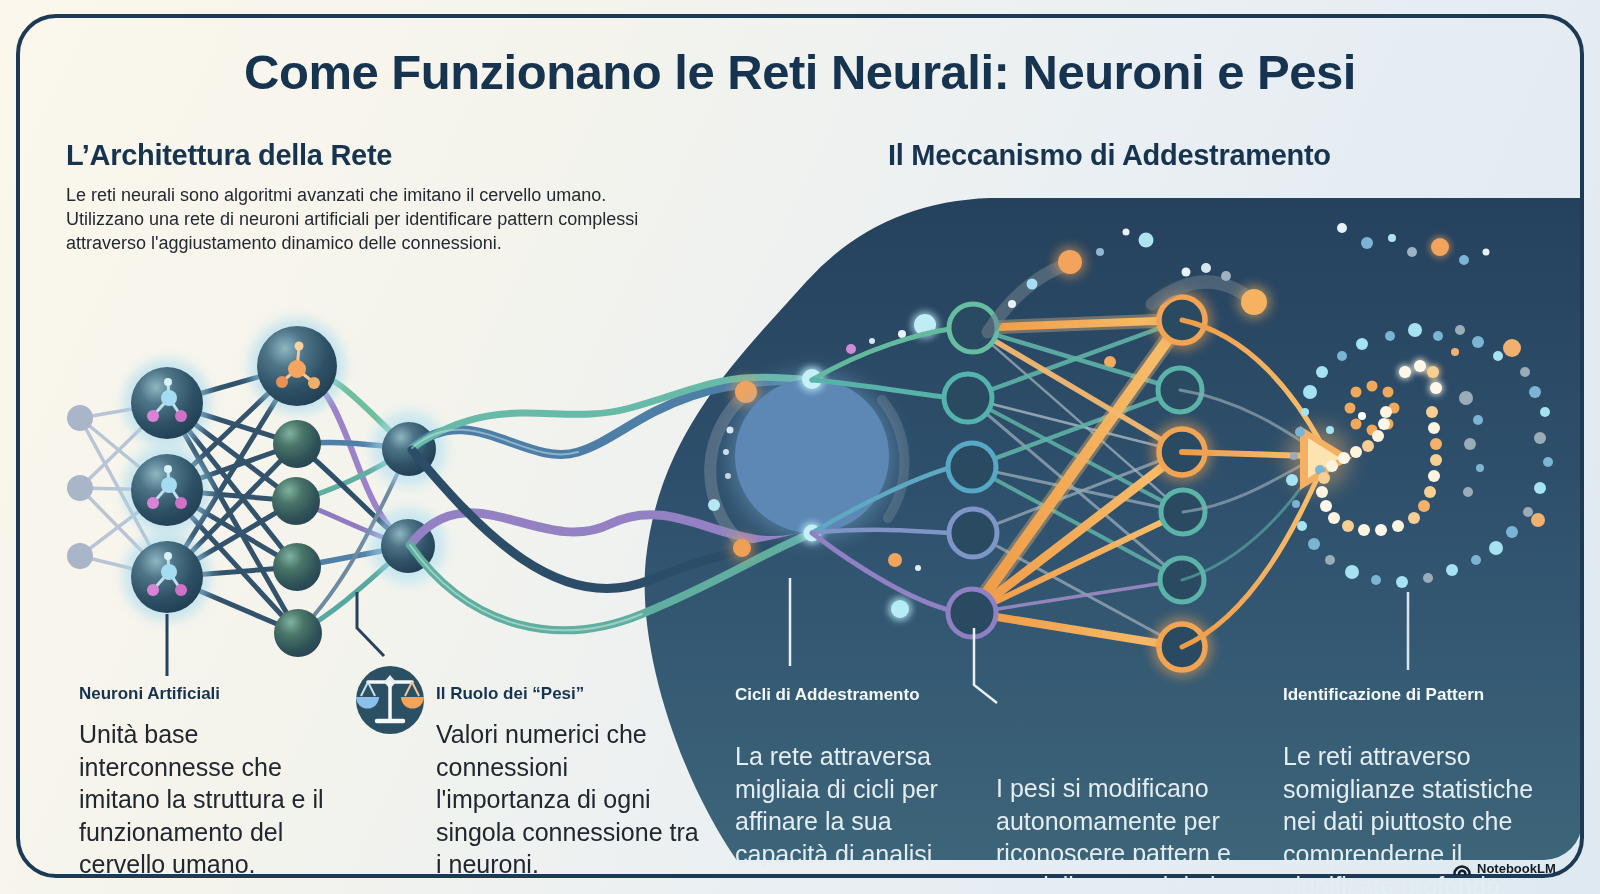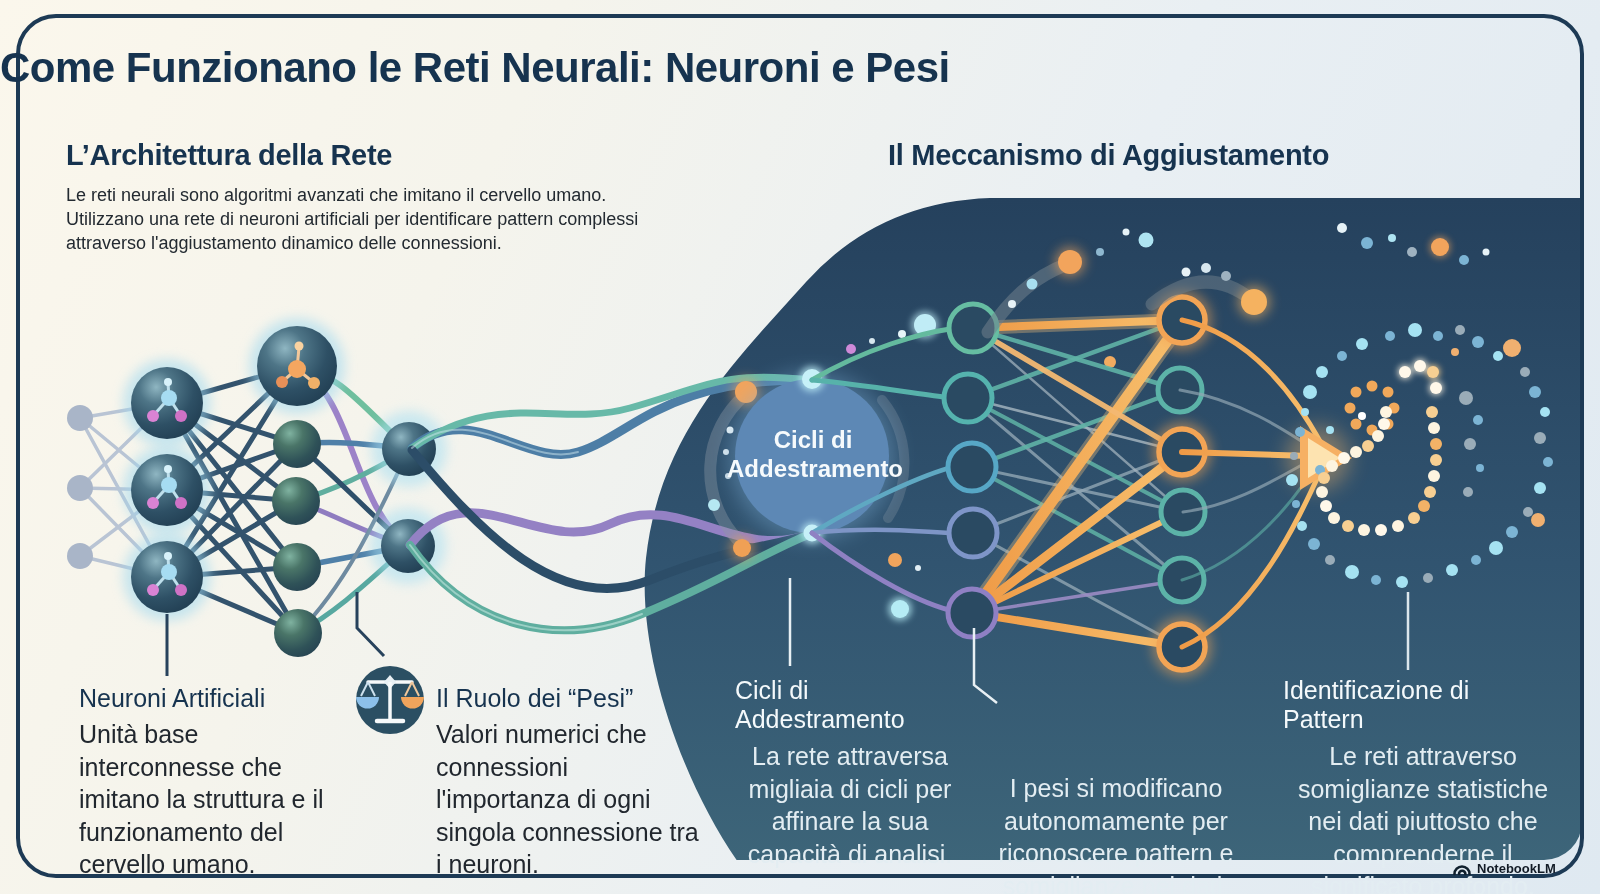--- a/index.html
+++ b/index.html
@@ -8,40 +8,40 @@
     background:linear-gradient(115deg,#fbf7ec 0%,#f5f4ec 28%,#e9eff3 60%,#dfe9f1 100%);
     font-family:"Liberation Sans",sans-serif;
   }
   .scene{position:absolute;left:0;top:0;z-index:1;}
   .frame-border{
     position:absolute;left:16px;top:14px;right:16px;bottom:16px;
     border:4px solid #1d3a55;border-radius:40px;pointer-events:none;z-index:5;
   }
   .txt{position:absolute;z-index:6;}
   .main-title{
-    left:0;right:0;top:44px;
-    font-size:42px;font-weight:700;letter-spacing:-0.5px;color:#16334f;
+    left:0;right:0;top:44px;text-align:center;
+    font-size:49px;font-weight:700;letter-spacing:-0.5px;color:#16334f;
   }
   .sec-h{font-size:29px;font-weight:700;color:#16334f;letter-spacing:-0.3px;}
   .arch-h{left:66px;top:139px;}
   .learn-h{left:888px;top:139px;}
   .arch-p{
     left:66px;top:184px;width:622px;
     font-size:18px;line-height:1.32;color:#232a31;
   }
   .circle-label{
     left:727px;top:425px;width:172px;text-align:center;
     color:#f6fafc;font-size:24px;font-weight:700;line-height:1.22;
   }
-  .ann-title{font-size:25px;font-weight:400;line-height:1.14;}
+  .ann-title{font-size:17px;font-weight:700;line-height:1.14;}
   .ann-body{font-size:25px;line-height:1.3;}
   .dark-t{color:#16334f;}
   .dark-b{color:#21272e;}
-  .light-t{color:#f4f9fb;}
-  .light-b{color:#e3edf2;text-align:center;}
+  .light-t{color:#f4f9fb;margin-top:9px;}
+  .light-b{color:#e3edf2;}
   .a1t{left:79px;top:684px;width:260px;}
   .a1b{left:79px;top:718px;width:252px;}
   .a2t{left:436px;top:684px;width:270px;}
   .a2b{left:436px;top:718px;width:265px;}
   .a3t{left:735px;top:676px;width:220px;}
   .a3b{left:735px;top:740px;width:230px;}
   .a4t{left:996px;top:676px;width:230px;}
   .a4b{left:996px;top:772px;width:240px;}
   .a5t{left:1283px;top:676px;width:235px;}
   .a5b{left:1283px;top:740px;width:280px;}
@@ -466,26 +466,22 @@
   </g>
 </svg>
 
 <div class="frame-border"></div>
 
 <div class="txt main-title">Come Funzionano le Reti Neurali: Neuroni e Pesi</div>
 
 <div class="txt sec-h arch-h">L’Architettura della Rete</div>
 <div class="txt arch-p">Le reti neurali sono algoritmi avanzati che imitano il cervello umano. Utilizzano una rete di neuroni artificiali per identificare pattern complessi attraverso l'aggiustamento dinamico delle connessioni.</div>
 
-<div class="txt sec-h learn-h">Il Meccanismo di Aggiustamento</div>
-
-<div class="txt circle-label">
-  <div>Cicli di</div>
-  <div>Addestramento</div>
-</div>
+<div class="txt sec-h learn-h">Il Meccanismo di Addestramento</div>
+
 
 <div class="txt ann-title dark-t a1t">Neuroni Artificiali</div>
 <div class="txt ann-body dark-b a1b">Unità base interconnesse che imitano la struttura e il funzionamento del cervello umano.</div>
 
 <div class="txt ann-title dark-t a2t">Il Ruolo dei “Pesi”</div>
 <div class="txt ann-body dark-b a2b">Valori numerici che connessioni l'importanza di ogni singola connessione tra i neuroni.</div>
 
 <div class="txt ann-title light-t a3t">Cicli di Addestramento</div>
 <div class="txt ann-body light-b a3b">La rete attraversa migliaia di cicli per affinare la sua capacità di analisi.</div>
 

